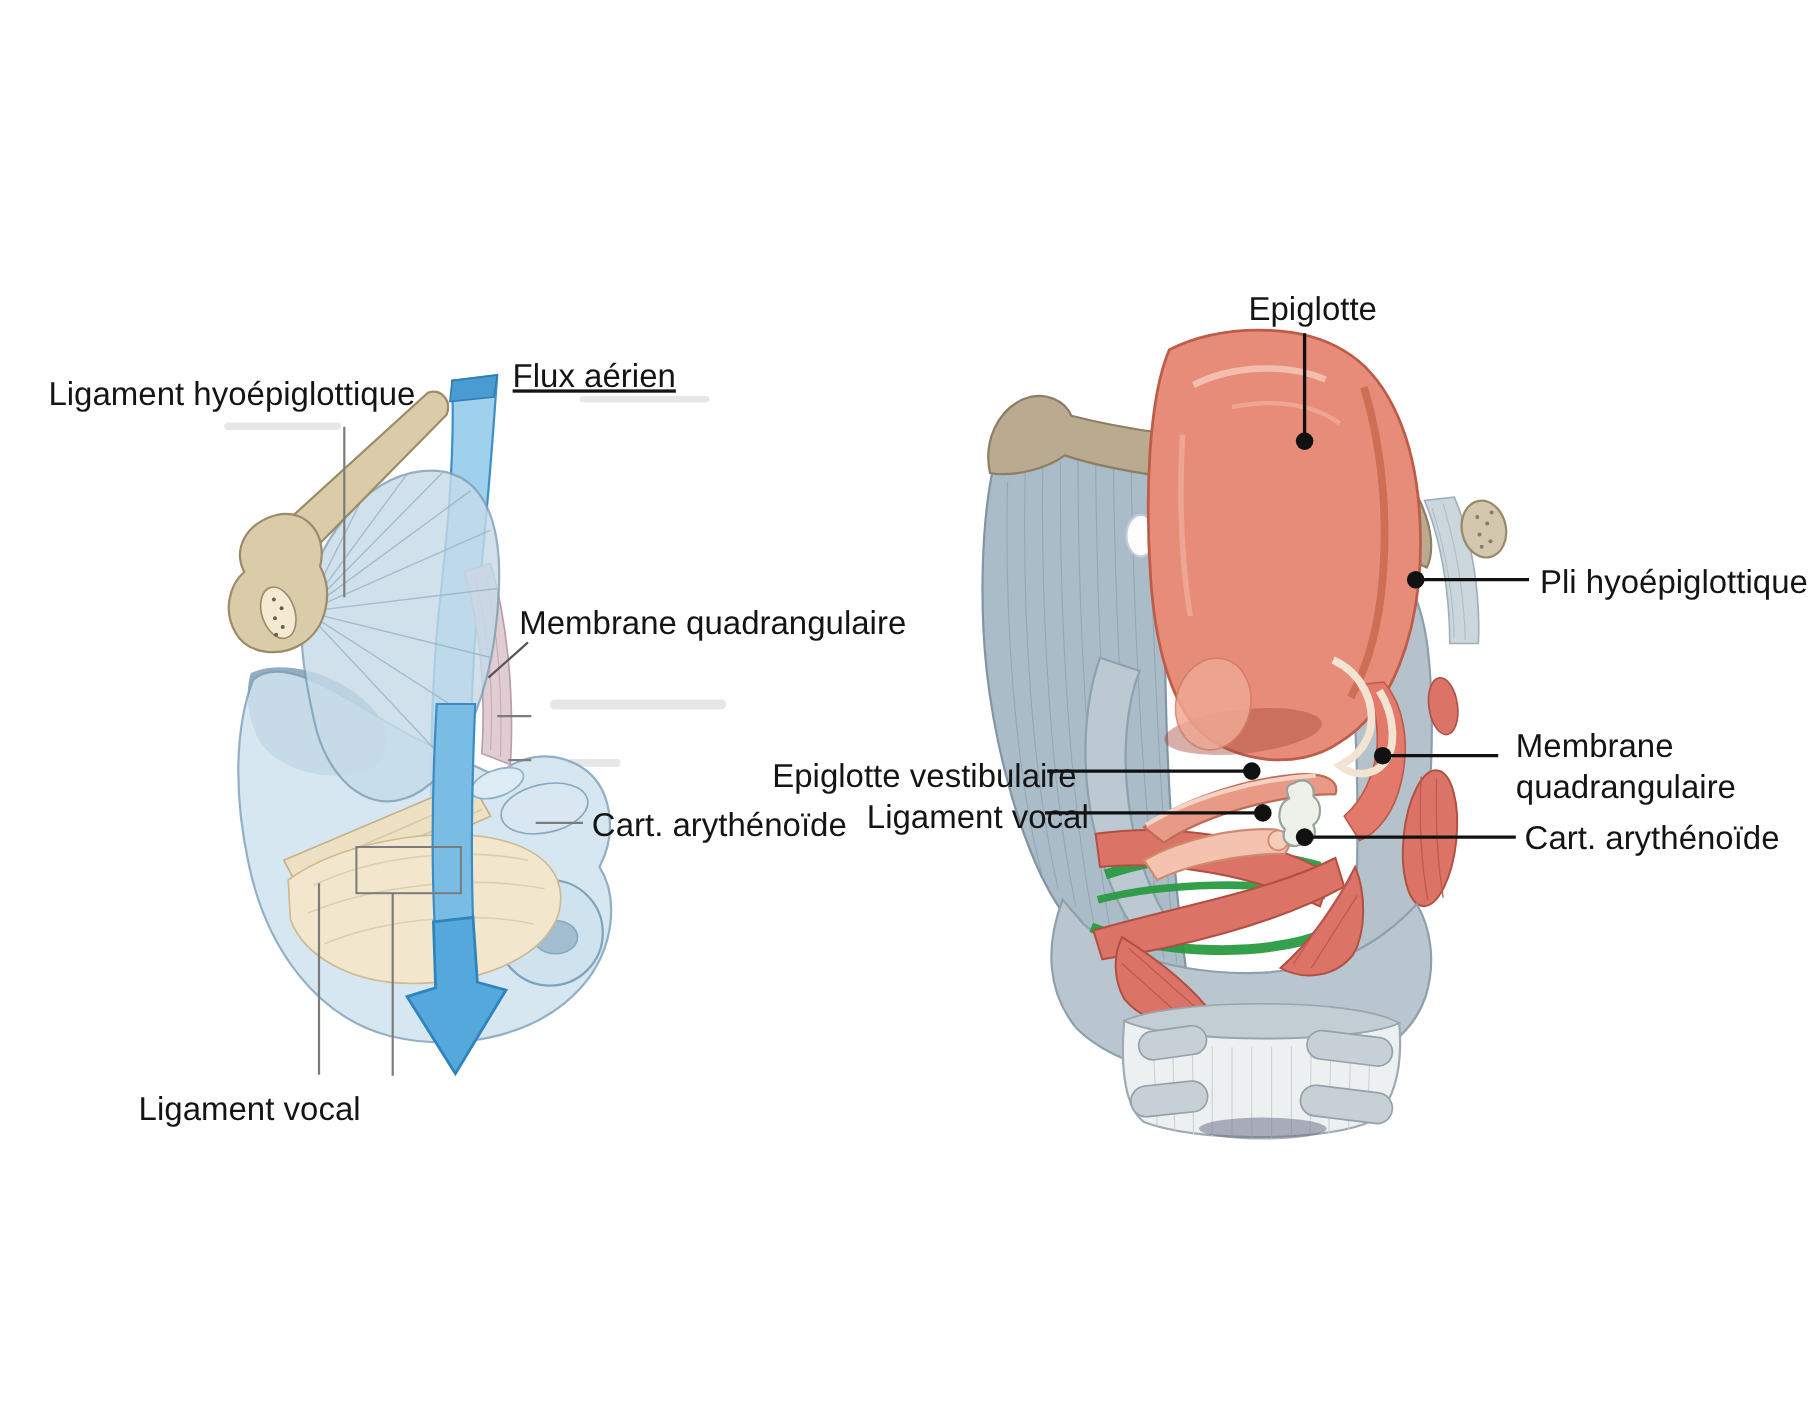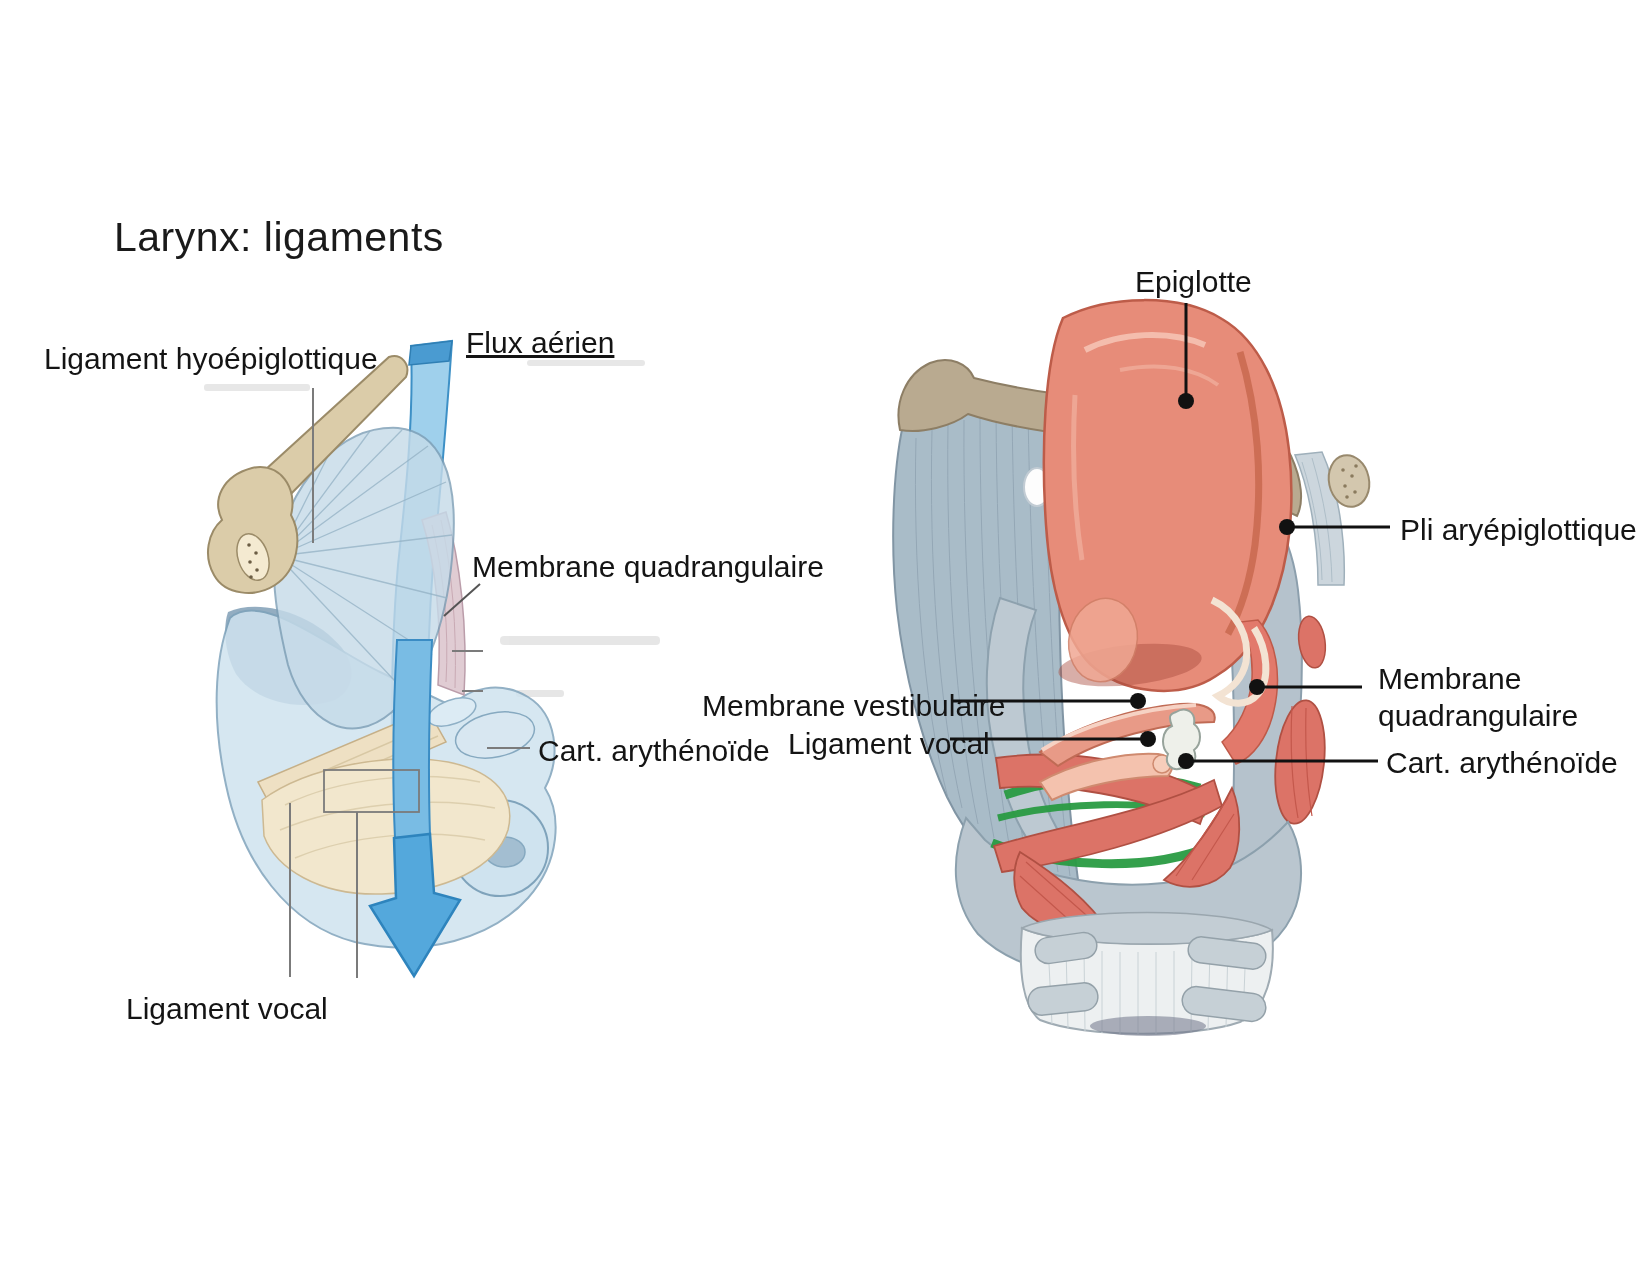--- a/index.html
+++ b/index.html
@@ -10,21 +10,20 @@
   #figures{position:absolute;left:0;top:0;width:1650px;height:1275px;}
   .lbl{position:absolute;font-size:30px;line-height:1.22;color:#141414;white-space:nowrap;}
   .lbl.wrap{white-space:normal;}
   #page-title{position:absolute;left:114px;top:214px;font-size:41px;color:#1a1a1a;letter-spacing:.5px;}
 </style>
 </head>
 <body>
 
 <div id="canvas">
 
-  <div id="page-title">Larynx: ligaments</div>
 
   <svg id="figures" viewBox="0 0 1650 1275" xmlns="http://www.w3.org/2000/svg">
 
     <g>
 
       <g fill="#c9c9c9" opacity="0.45">
         <rect x="204" y="384" width="106" height="7" rx="3"></rect>
         <rect x="527" y="360" width="118" height="6" rx="3"></rect>
         <rect x="500" y="636" width="160" height="9" rx="4"></rect>
         <rect x="516" y="690" width="48" height="7" rx="3"></rect>
@@ -248,19 +247,19 @@
     </g>
   </svg>
 
   <div class="lbl" style="left:44px;top:341px;">Ligament hyoépiglottique</div>
   <div class="lbl" style="left:466px;top:325px;text-decoration:underline;">Flux aérien</div>
   <div class="lbl" style="left:472px;top:549px;">Membrane quadrangulaire</div>
   <div class="lbl" style="left:538px;top:733px;">Cart. arythénoïde</div>
   <div class="lbl" style="left:126px;top:991px;">Ligament vocal</div>
 
   <div class="lbl" style="left:1135px;top:264px;">Epiglotte</div>
-  <div class="lbl" style="left:1400px;top:512px;">Pli aryépiglottique</div>
+  <div class="lbl" style="left:1400px;top:512px;">Pli hyoépiglottique</div>
   <div class="lbl wrap" style="left:1378px;top:661px;width:195px;">Membrane quadrangulaire</div>
   <div class="lbl" style="left:1386px;top:745px;">Cart. arythénoïde</div>
-  <div class="lbl" style="left:702px;top:688px;">Membrane vestibulaire</div>
+  <div class="lbl" style="left:702px;top:688px;">Epiglotte vestibulaire</div>
   <div class="lbl" style="left:788px;top:726px;">Ligament vocal</div>
 
 </div>
 
 </body></html>

